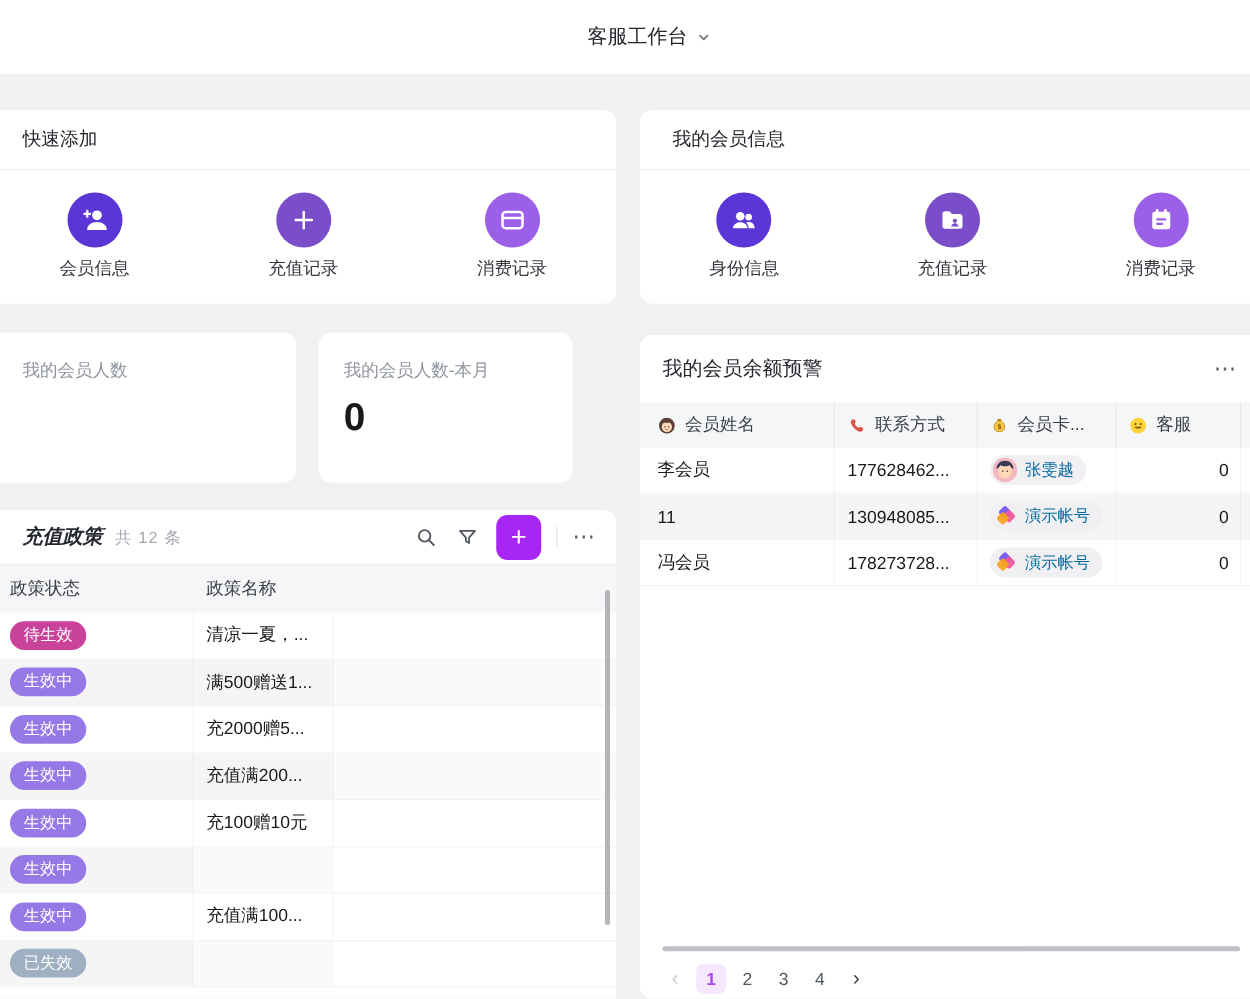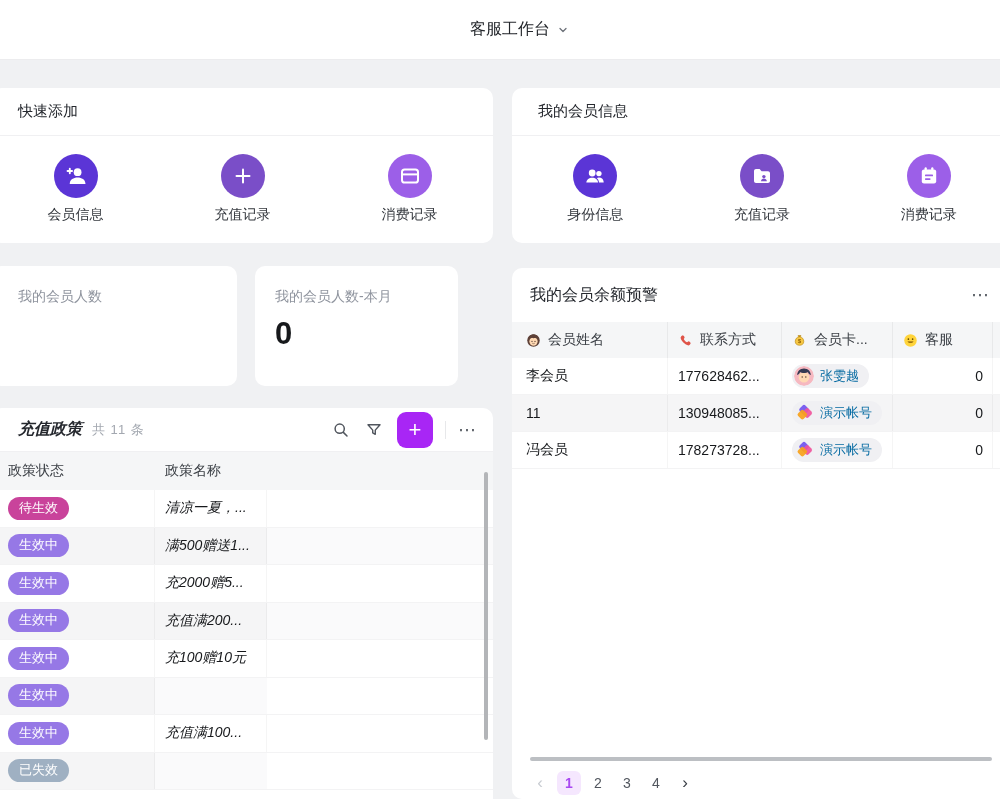--- a/index.html
+++ b/index.html
@@ -44,21 +44,21 @@
     font-size:22px; font-weight:400; line-height:1; display:flex; align-items:center; justify-content:center; cursor:pointer; }
   .v-div{ width:1px; height:18px; background:#e7e8ea; }
   .more-dots{ font-size:18px; color:#5a5f66; letter-spacing:1px; cursor:pointer; }
   .ptable-head{ display:grid; grid-template-columns:163px 112px 1fr; height:38px; background:#f5f6f7;
     align-items:center; font-size:14px; color:#3c4046; }
   .ptable-head > div:nth-child(1){ padding-left:16px; }
   .ptable-head > div:nth-child(2){ padding-left:10px; }
   .prow{ display:grid; grid-template-columns:163px 112px 1fr; height:37.5px; border-bottom:1px solid #f3f3f4; }
   .pcell{ display:flex; align-items:center; font-size:14px; color:#17191c; border-right:1px solid rgba(0,0,0,.04); }
   .pcell:nth-child(1){ padding-left:16px; }
-  .pcell:nth-child(2){ padding-left:10px; white-space:nowrap; overflow:hidden;font-style:italic; }
+  .pcell:nth-child(2){ padding-left:10px; white-space:nowrap; overflow:hidden; }
   .pcell:last-child{ border-right:none; }
   .prow:nth-child(even) .pcell{ background:#f5f5f6; }
   .prow:nth-child(even) .pcell:last-child{ background:#fafafb; }
   .badge{ display:inline-block; padding:4px 11px; border-radius:13px; color:#fff; font-size:13px; line-height:1.15; }
   .vscroll{ position:absolute; right:5px; top:64px; width:4px; height:268px; background:#b3b5b8; border-radius:2px; }
   
   .alert-card{ left:512px; top:268px; width:500px; height:531px; overflow:hidden; }
   .alert-head{ height:54px; display:flex; align-items:center; padding:0 22px 0 18px; }
   .atable-head{ display:grid; grid-template-columns:156px 114px 111px 100px 1fr; height:36px; background:#f5f6f7;
     font-size:14px; color:#3c4046; }
@@ -175,21 +175,21 @@
   <div class="stat-label">我的会员人数</div>
 </div>
 <div class="card stat-card" style="left:255px; top:266px; width:203px; padding-left:20px;">
   <div class="stat-label">我的会员人数-本月</div>
   <div class="stat-value">0</div>
 </div>
 
 <div class="card policy-card">
   <div class="policy-head">
     <span class="card-title bold">充值政策</span>
-    <span class="count">共 11 条</span>
+    <span class="count">共 12 条</span>
     <div class="toolbar">
       <span class="tool-icon">
         <svg width="19" height="19" viewBox="0 0 24 24" fill="none" stroke="#51565e" stroke-width="1.9" stroke-linecap="round">
             <circle cx="11" cy="11" r="5.8"></circle>
             <line x1="15.6" y1="15.6" x2="20.2" y2="20.2"></line>
           </svg>
       </span>
       <span class="tool-icon">
         <svg width="18" height="18" viewBox="0 0 24 24" fill="none" stroke="#51565e" stroke-width="1.9" stroke-linejoin="round">
             <path d="M4 5h16l-6.3 7.2v5.6l-3.4-1.9v-3.7z"></path>

